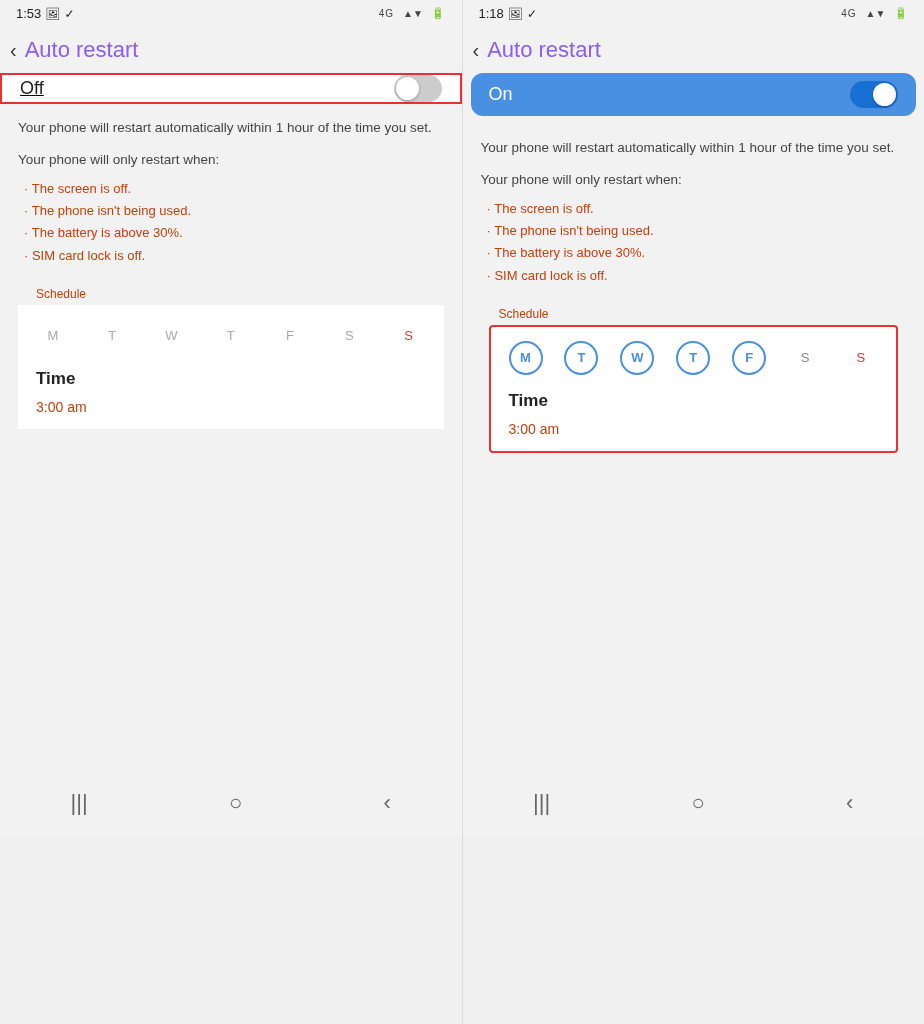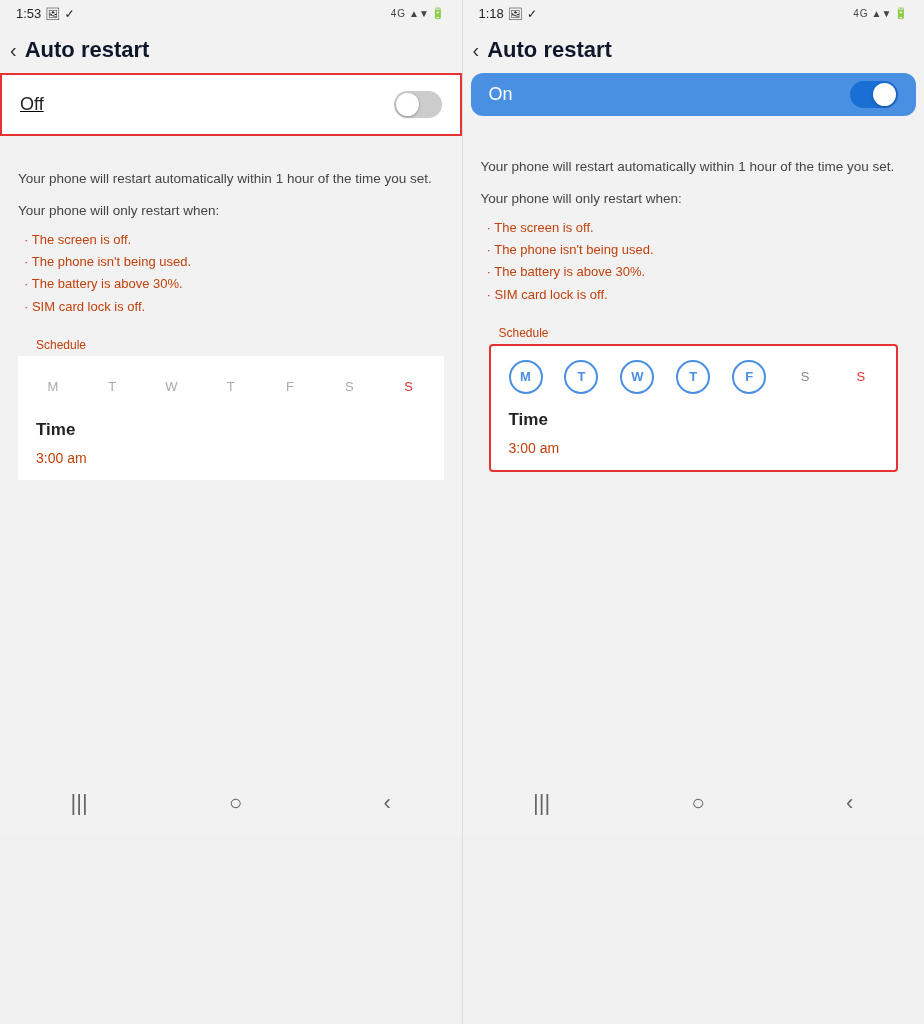--- a/index.html
+++ b/index.html
@@ -34,55 +34,55 @@
       font-weight: 500;
       color: #222;
       display: flex;
       align-items: center;
       gap: 4px;
     }
 
     .status-icons {
       display: flex;
       align-items: center;
-      gap: 3px;
+      gap: 9px;
       font-size: 11px;
       color: #444;
     }
 
     .header {
       display: flex;
       align-items: center;
       padding: 10px 14px 10px 10px;
       background: #f2f2f2;
     }
 
     .back-arrow {
       font-size: 20px;
       color: #333;
       margin-right: 8px;
       cursor: pointer;
     }
 
     .header-title {
       font-size: 22px;
-      font-weight: 700;
-      color: #0f172a;
+      font-weight: 400;
+      color: #8b5cf6;
     }
 
     .content-area {
       flex: 1;
       overflow: hidden;
     }
 
     
     .toggle-row-off {
       background: #fff;
       margin: 0;
-      padding: 16px 18px;
+      padding: 0 18px;
       display: flex;
       align-items: center;
       justify-content: space-between;
       border: 2.5px solid #e83232;
       text-decoration: underline;
     }
 
     
     .toggle-row-on {
       background: #4a90e2;
@@ -152,21 +152,20 @@
     .description-area {
       background: #f2f2f2;
       padding: 14px 18px 6px 18px;
     }
 
     .desc-text {
       font-size: 13.5px;
       color: #444;
       line-height: 1.5;
       margin-bottom: 14px;
-      margin-top: 19px;
     }
 
     .conditions-title {
       font-size: 13.5px;
       color: #444;
       font-weight: 500;
       margin-bottom: 11px;
     }
 
     .condition-item {

